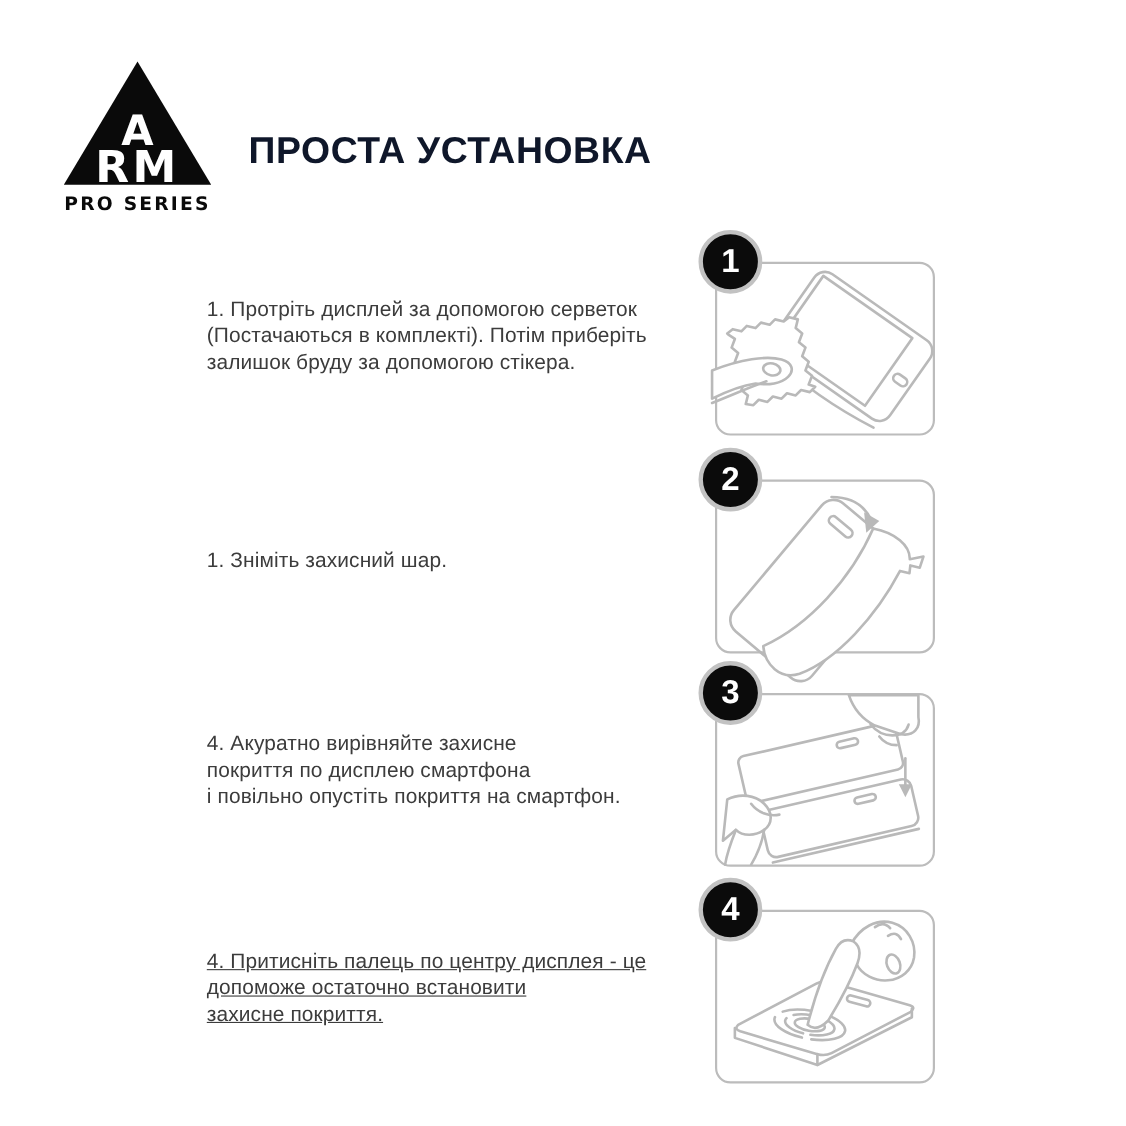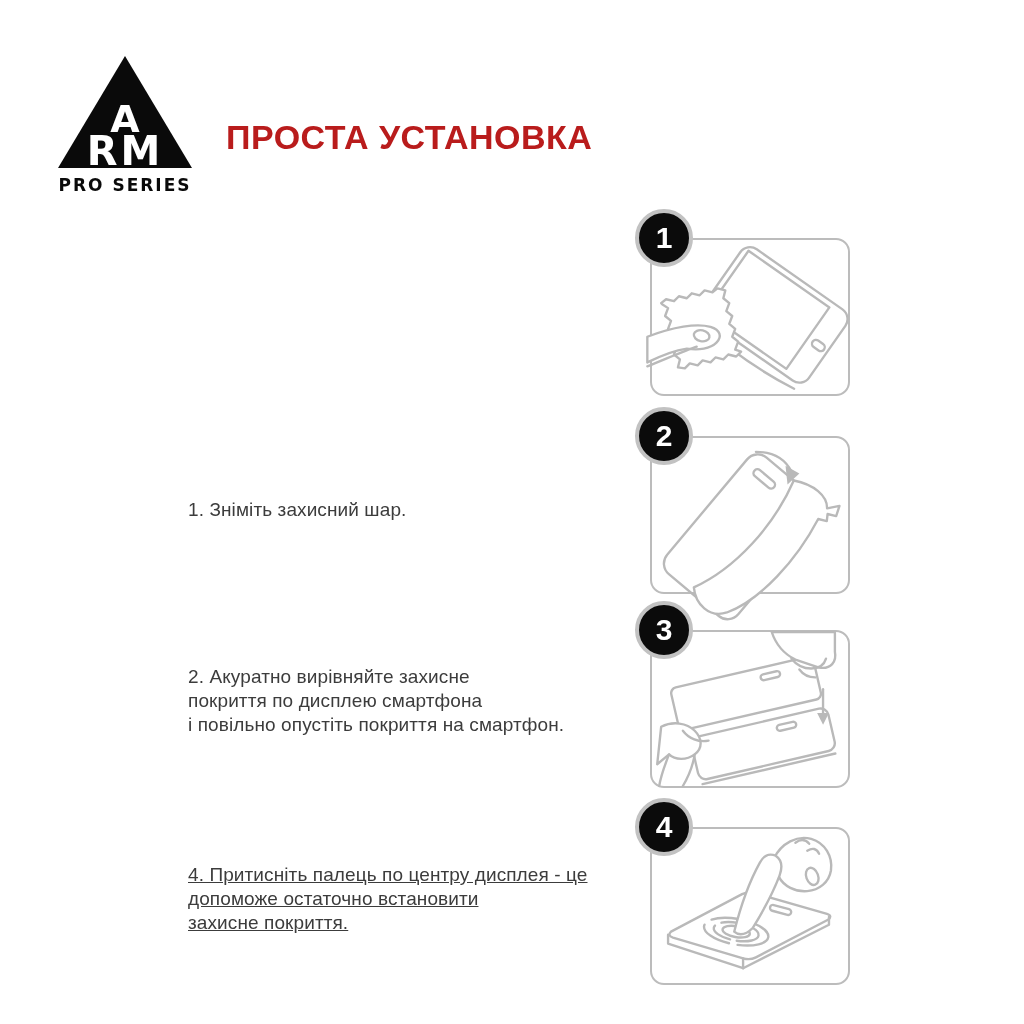--- a/index.html
+++ b/index.html
@@ -1,20 +1,20 @@
 <!DOCTYPE html>
 <html><head>
 <meta charset="utf-8">
 <style>
   html,body{margin:0;padding:0;background:#ffffff;}
   .page{position:relative;width:1024px;height:1024px;background:#ffffff;overflow:hidden;
         font-family:"Liberation Sans", sans-serif;}
   .logo{position:absolute;left:55px;top:50px;width:140px;height:148px;}
   .title{position:absolute;left:226px;top:118px;font-size:34px;font-weight:bold;
-         color:#b91c1c;letter-spacing:0.5px;white-space:nowrap;}
+         color:#0f172a;letter-spacing:0.5px;white-space:nowrap;}
   .step-text{position:absolute;left:188px;width:460px;font-size:19px;line-height:24px;
              color:#3c3c3c;white-space:pre-line;letter-spacing:0.1px;}
   .step-text.t1{top:270px;}
   .step-text.t2{top:498px;}
   .step-text.t3{top:665px;}
   .step-text.t4{top:863px;text-decoration:underline;}
   .illus-box{position:absolute;left:650px;width:196px;height:154px;
              border:2px solid #bcbcbc;border-radius:14px;background:#fff;}
   .illus-box.b1{top:238px;}
   .illus-box.b2{top:436px;}
@@ -40,22 +40,25 @@
 
   <svg class="logo" viewBox="0 0 140 148">
     <polygon points="70,6 3,118 137,118" fill="#0a0a0a"></polygon>
     <text x="70" y="82" text-anchor="middle" fill="#ffffff" font-family="DejaVu Sans, sans-serif" font-size="38" font-weight="bold">A</text>
     <text x="70" y="115" text-anchor="middle" fill="#ffffff" font-family="DejaVu Sans, sans-serif" font-size="40" font-weight="bold" letter-spacing="3">RM</text>
     <text x="70" y="141" text-anchor="middle" fill="#0a0a0a" font-family="DejaVu Sans, sans-serif" font-size="17" font-weight="bold" letter-spacing="2">PRO SERIES</text>
   </svg>
 
   <div class="title">ПРОСТА УСТАНОВКА</div>
 
+  <div class="step-text t1">1. Протріть дисплей за допомогою серветок
+(Постачаються в комплекті). Потім приберіть
+залишок бруду за допомогою стікера.</div>
   <div class="step-text t2">1. Зніміть захисний шар.</div>
-  <div class="step-text t3">2. Акуратно вирівняйте захисне
+  <div class="step-text t3">4. Акуратно вирівняйте захисне
 покриття по дисплею смартфона
 і повільно опустіть покриття на смартфон.</div>
   <div class="step-text t4">4. Притисніть палець по центру дисплея - це
 допоможе остаточно встановити
 захисне покриття.</div>
 
   <div class="step-num n1">1</div>
   <div class="step-num n2">2</div>
   <div class="step-num n3">3</div>
   <div class="step-num n4">4</div>

